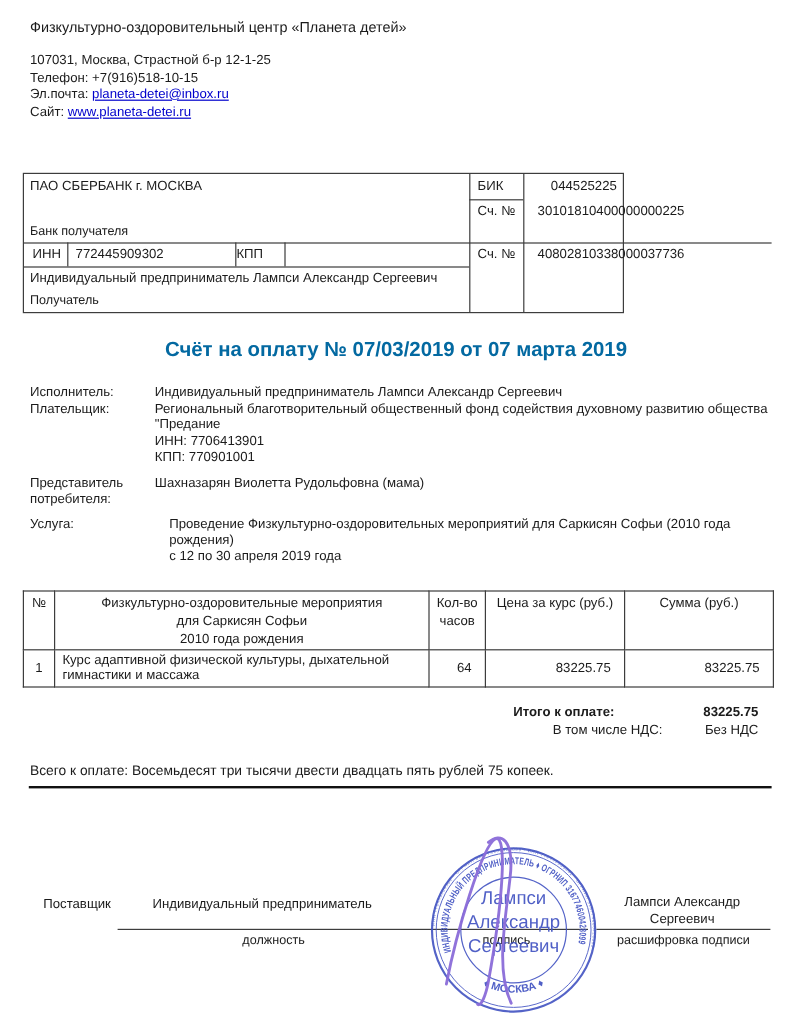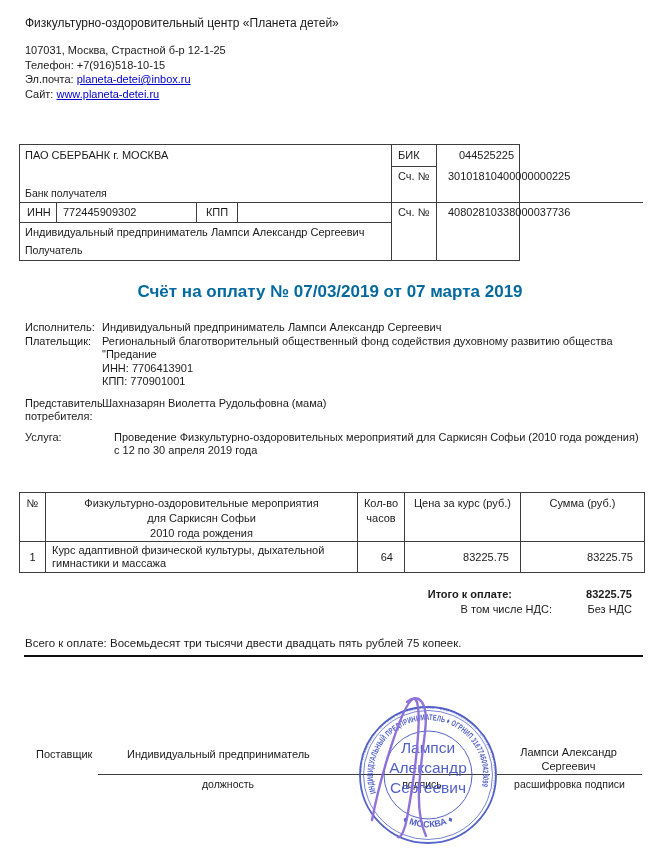--- a/index.html
+++ b/index.html
@@ -18,21 +18,21 @@
   .bank .cell { position:absolute; line-height:13px; }
   .vl { position:absolute; width:1px; background:#3d3d3d; }
   .hl { position:absolute; height:1px; background:#3d3d3d; }
   .small-cap { font-size:10.5px; }
 
   .title { position:absolute; left:0; top:282px; width:660px; text-align:center;
            font-weight:700; font-size:17px; color:#0369a1; }
 
   .details { position:absolute; left:25px; top:321px; width:618px; }
   .d-row { display:flex; line-height:13.5px; }
-  .d-label { width:77px; flex:none; white-space:pre-line; }
+  .d-label { width:104px; flex:none; white-space:pre-line; }
   .d-value { flex:1; white-space:pre-line; }
   .gap1 { margin-top:8px; }
   .gap2 { margin-top:7px;gap:12px; }
 
   .svc { position:absolute; left:19px; top:492px; border-collapse:collapse; table-layout:fixed; width:625px; }
   .svc td { border:1px solid #3d3d3d; font-size:11px; }
   .svc .th { text-align:center; vertical-align:top; padding-top:3px; line-height:15px; white-space:pre-line; }
   .svc .hdr-row { height:47px; }
   .svc .data-row { height:29px; }
   .svc .c-num { text-align:center; vertical-align:middle; }
@@ -84,21 +84,21 @@
     <div class="vl" style="left:217px; top:57px; height:20px;"></div>
 
     <div class="cell" style="left:5px; top:4px;">ПАО СБЕРБАНК г. МОСКВА</div>
     <div class="cell small-cap" style="left:5px; top:42px;">Банк получателя</div>
     <div class="cell" style="left:378px; top:4px;">БИК</div>
     <div class="cell" style="left:412px; top:4px;margin-left:27px;">044525225</div>
     <div class="cell" style="left:378px; top:25px;">Сч. №</div>
     <div class="cell" style="left:428px; top:25px;">30101810400000000225</div>
     <div class="cell" style="left:7px; top:61px;">ИНН</div>
     <div class="cell" style="left:43px; top:61px;">772445909302</div>
-    <div class="cell" style="left:177px; top:61px; width:40px; text-align:center;">КПП</div>
+    <div class="cell" style="left:177px; top:61px; width:40px; text-align:left;">КПП</div>
     <div class="cell" style="left:222px; top:61px;"></div>
     <div class="cell" style="left:378px; top:61px;">Сч. №</div>
     <div class="cell" style="left:428px; top:61px;">40802810338000037736</div>
     <div class="cell" style="left:5px; top:81px;">Индивидуальный предприниматель Лампси Александр Сергеевич</div>
     <div class="cell small-cap" style="left:5px; top:99px;">Получатель</div>
   </div>
 
   <div class="title">Счёт на оплату № 07/03/2019 от 07 марта 2019</div>
 
   <div class="details">

